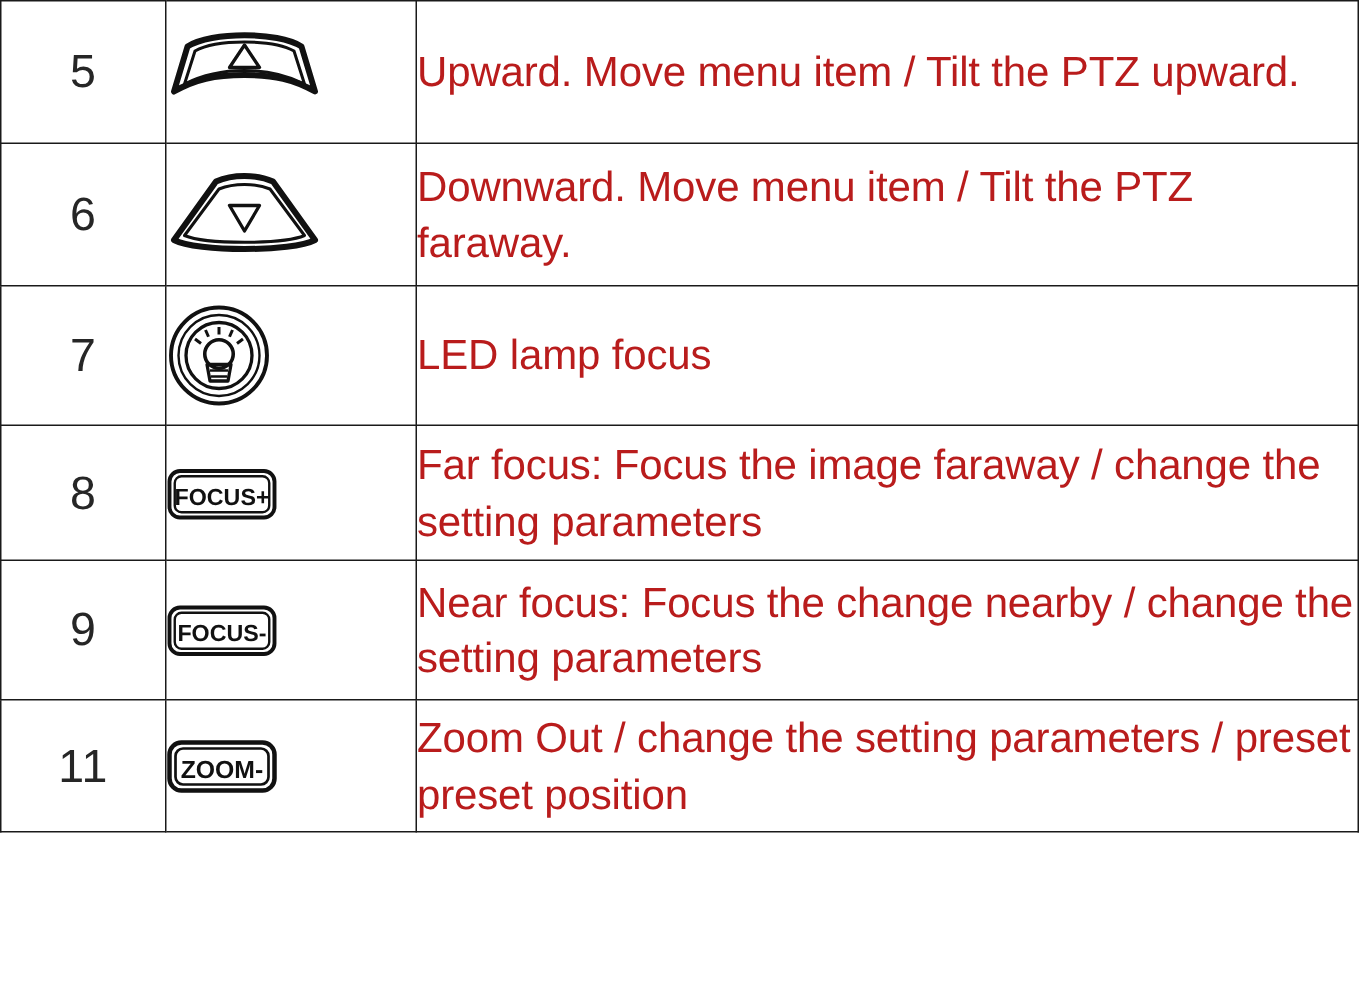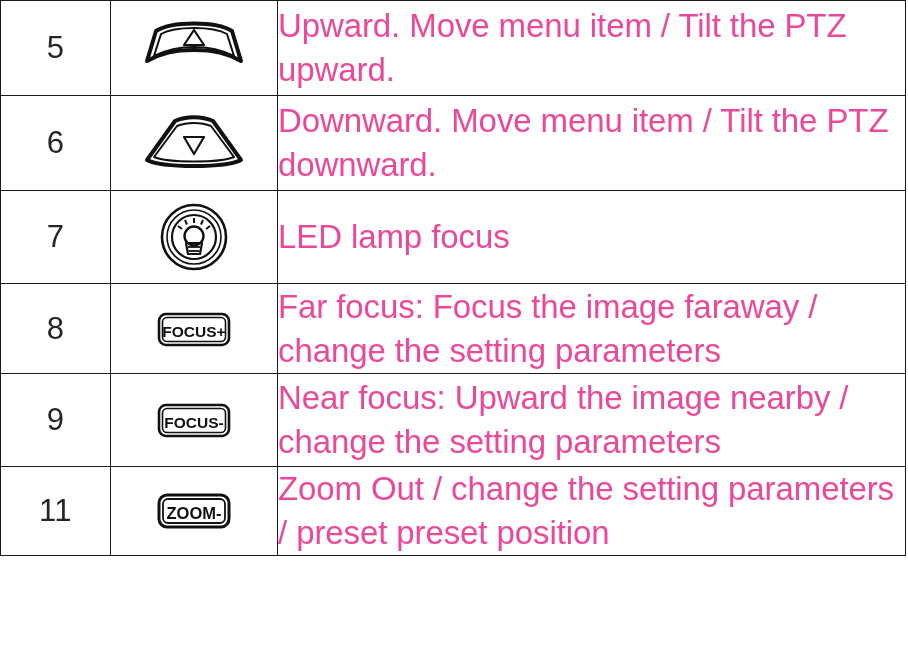--- a/index.html
+++ b/index.html
@@ -34,29 +34,28 @@
 
   .cell-num {
     text-align: center;
     font-size: 31px;
     font-weight: 400;
     color: #262626;
     letter-spacing: 0.5px;
   }
 
   .cell-icon {
-    text-align: center;
   }
   .cell-icon svg { display: inline-block; vertical-align: middle; }
 
   .cell-desc {
     padding: 4px 10px 4px 26px;
-    font-size: 33px;
+    font-size: 28px;
     line-height: 1.33;
-    color: #ec4899;
+    color: #b91c1c;
     letter-spacing: -0.1px;
   }
 
   .r5  { height: 95px; }
   .r6  { height: 95px; }
   .r7  { height: 93px; }
   .r8  { height: 90px; }
   .r9  { height: 93px; }
   .r10 { height: 94px; }
   .r11 { height: 88px; margin-top: 26px; }
@@ -97,21 +96,21 @@
       <td class="cell-num">6</td>
       <td class="cell-icon">
         <span>
           <svg width="104" height="62" viewBox="0 0 104 62" aria-hidden="true">
             <path d="M33 9 C44 4, 60 4, 71 9 L99 48 C84 56, 20 56, 5 48 Z" fill="none" stroke="#111111" stroke-width="4" stroke-linejoin="round"></path>
             <path d="M35 14 C45 10, 59 10, 69 14 L92 45 C78 51, 26 51, 12 45 Z" fill="none" stroke="#111111" stroke-width="2" stroke-linejoin="round"></path>
             <path d="M42 25 L62 25 L52 42 Z" fill="none" stroke="#111111" stroke-width="2.2" stroke-linejoin="round"></path>
           </svg>
         </span>
       </td>
-      <td class="cell-desc">Downward. Move menu item / Tilt the PTZ downward.</td>
+      <td class="cell-desc">Downward. Move menu item / Tilt the PTZ faraway.</td>
     </tr>
 
     <tr class="r7">
       <td class="cell-num">7</td>
       <td class="cell-icon">
         <span>
           <svg width="70" height="70" viewBox="0 0 70 70" aria-hidden="true">
             <circle cx="35" cy="35" r="32" fill="none" stroke="#111111" stroke-width="2.6"></circle>
             <circle cx="35" cy="35" r="27" fill="none" stroke="#111111" stroke-width="1.6"></circle>
             <circle cx="35" cy="35" r="22" fill="none" stroke="#111111" stroke-width="2.2"></circle>
@@ -148,21 +147,21 @@
       <td class="cell-num">9</td>
       <td class="cell-icon">
         <span>
           <svg width="74" height="40" viewBox="0 0 74 40" aria-hidden="true">
             <rect x="2" y="5" width="70" height="31" rx="7" ry="7" fill="none" stroke="#111111" stroke-width="2.6"></rect>
             <rect x="5.5" y="8.5" width="63" height="24" rx="4.5" ry="4.5" fill="none" stroke="#111111" stroke-width="1.6"></rect>
             <text class="keycap-label" x="37" y="27.5" font-size="15.5" text-anchor="middle">FOCUS-</text>
           </svg>
         </span>
       </td>
-      <td class="cell-desc">Near focus: Upward the image nearby / change the setting parameters</td>
+      <td class="cell-desc">Near focus: Focus the change nearby / change the setting parameters</td>
     </tr>
 
 
     <tr class="r11">
       <td class="cell-num">11</td>
       <td class="cell-icon">
         <span>
           <svg width="74" height="42" viewBox="0 0 74 42" aria-hidden="true">
             <rect x="2" y="5" width="70" height="32" rx="8" ry="8" fill="none" stroke="#111111" stroke-width="3"></rect>
             <rect x="6" y="9" width="62" height="24" rx="5" ry="5" fill="none" stroke="#111111" stroke-width="1.8"></rect>

